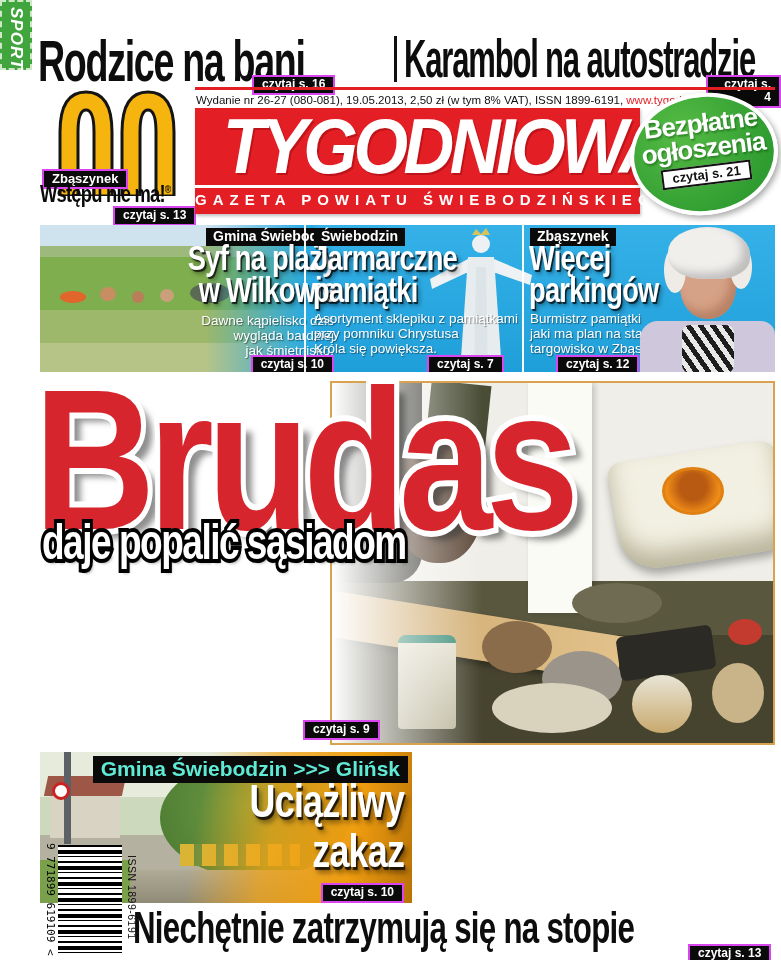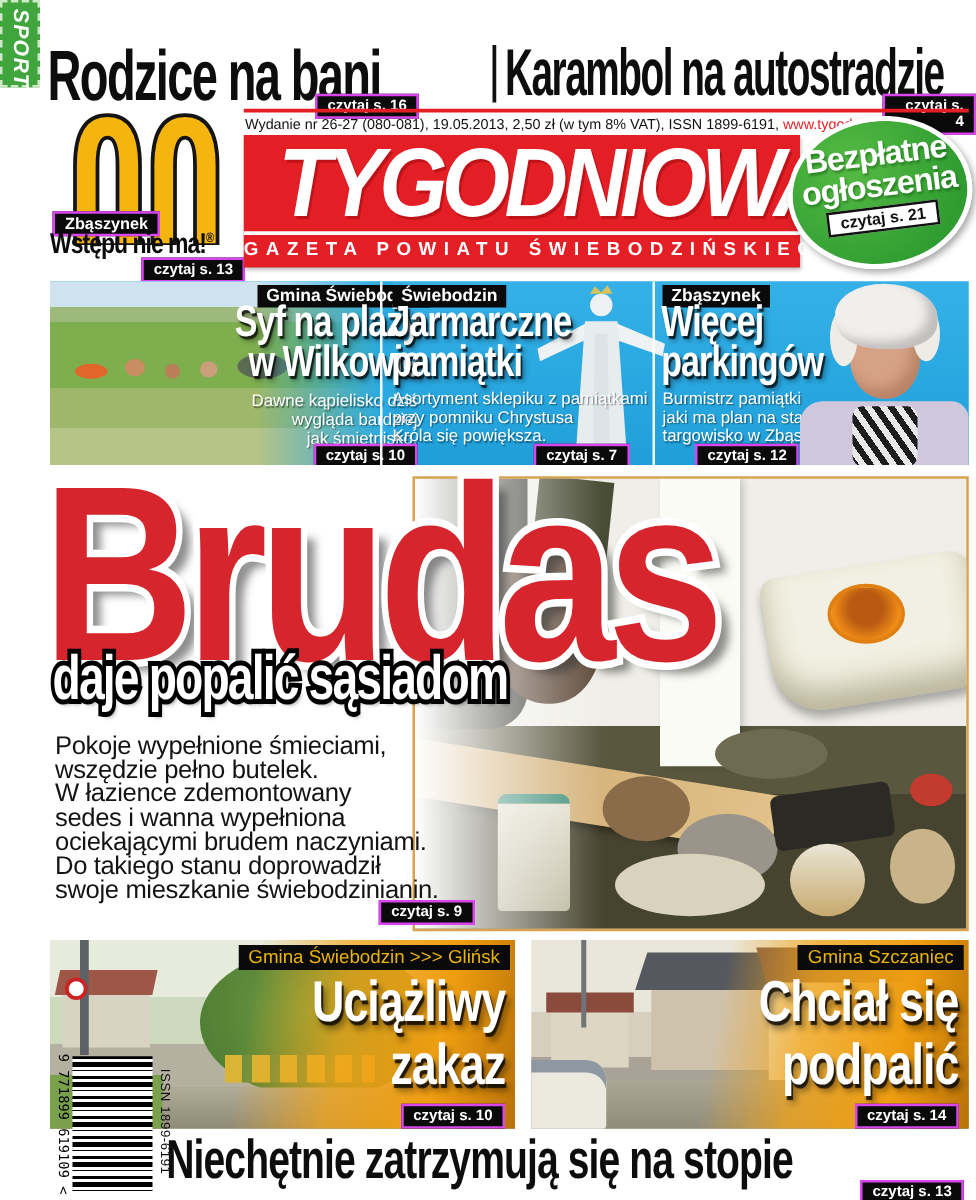--- a/index.html
+++ b/index.html
@@ -102,21 +102,21 @@
 
   
   .bphoto{top:752px;height:151px;overflow:hidden;position:absolute;}
   #bphoto1{left:40px;width:372px;background:linear-gradient(180deg,#e6ebdc 0 30%,#cdd9bd 30% 55%,#b4b1a0 55% 78%,#a7a494 78% 100%);}
   #bphoto2{left:425px;width:350px;background:linear-gradient(180deg,#e9e7da 0 38%,#d6cfbd 38% 62%,#a8a396 62% 100%);}
   .orange1{position:absolute;right:0;top:0;width:68%;height:100%;
      background:linear-gradient(100deg,rgba(243,164,21,0) 0 18%,rgba(243,164,21,.75) 45%,#ef9d10 75%,#b87207 100%);}
   .bz-title{position:absolute;color:#fff;font-weight:bold;font-size:46px;line-height:50px;letter-spacing:-1px;
      transform:scaleX(.78);transform-origin:100% 0;text-align:right;
      text-shadow:2px 3px 1px rgba(0,0,0,.8),5px 6px 6px rgba(0,0,0,.4);}
-  .btag{position:absolute;background:#0a0a0a;color:#eab308;font-weight:normal;font-size:15px;padding:1px 8px 2px;}
+  .btag{position:absolute;background:#0a0a0a;color:#5eead4;font-weight:bold;font-size:21px;padding:1px 8px 2px;}
 
   
   #footHead{left:133px;top:903px;font-weight:bold;font-size:44px;letter-spacing:-1px;color:#0d0d0d;
      transform:scaleX(.71);transform-origin:0 0;}
   #foot-read{left:688px;top:944px;}
 
   
   #barcode{left:44px;top:843px;width:96px;height:114px;}
   #barcode .digits{position:absolute;left:0;top:0;writing-mode:vertical-rl;
      font-family:"DejaVu Sans Mono",monospace;font-size:11px;color:#000;letter-spacing:0px;height:114px;}
@@ -238,61 +238,38 @@
     <div class="abs blob" style="left:396px;top:236px;width:34px;height:26px;background:#c23b2e;"></div>
     <div class="abs blob" style="left:160px;top:300px;width:120px;height:50px;background:#d9d2bd;"></div>
     <div class="abs blob" style="left:240px;top:200px;width:90px;height:40px;background:#6f6a52;"></div>
     <div class="fade"></div>
   </div>
 
   <div class="abs brudas stroke-back nw">Brudas</div>
   <div class="abs brudas front nw">Brudas</div>
   <div class="abs subhead sub-back nw">daje popalić sąsiadom</div>
   <div class="abs subhead front nw">daje popalić sąsiadom</div>
-  <div class="abs pre" id="mainbody">Pokoje wypełnione śmieciami,
-wszędzie pełno butelek.
-W łazience zdemontowany
-sedes i wanna wypełniona
-ociekającymi brudem naczyniami.
-Do takiego stanu doprowadził
-swoje mieszkanie świebodzinianin.</div>
   <span class="abs badge" id="main-read">czytaj s. 9</span>
 
   <div class="bphoto" id="bphoto1">
     <div class="abs blob" style="left:120px;top:6px;width:190px;height:120px;background:radial-gradient(circle at 45% 40%,#6f9c44,#4e7c33 75%);"></div>
     <div class="abs" style="left:10px;top:40px;width:70px;height:46px;background:#d9d3c4;"></div>
     <div class="abs" style="left:6px;top:24px;width:78px;height:20px;background:#9e5747;transform:skewX(-12deg);"></div>
     <div class="abs" style="left:24px;top:0;width:7px;height:92px;background:#5c6166;"></div>
     <div class="abs blob" style="left:12px;top:30px;width:18px;height:18px;background:#fff;border:3px solid #c22;box-sizing:border-box;"></div>
     <div class="abs" style="left:140px;top:92px;width:120px;height:22px;background:repeating-linear-gradient(90deg,#d9b435 0 14px,#6e8f3f 14px 22px);"></div>
     <div class="abs" style="left:0;top:118px;width:100%;height:33px;background:linear-gradient(180deg,#b0ab97,#8f8b77);"></div>
     <div class="abs" style="left:0;top:108px;width:90px;height:43px;background:#7ba04b;"></div>
     <div class="orange1"></div>
     <span class="btag" style="right:4px;top:4px;">Gmina Świebodzin &gt;&gt;&gt; Glińsk</span>
     <div class="bz-title pre" style="right:8px;top:24px;">Uciążliwy
 zakaz</div>
     <span class="badge" style="position:absolute;right:8px;top:131px;">czytaj s. 10</span>
   </div>
 
-  <div class="bphoto" id="bphoto2">
-    <div class="abs" style="left:96px;top:34px;width:96px;height:70px;background:#cfc2ad;"></div>
-    <div class="abs" style="left:88px;top:10px;width:112px;height:30px;background:#55585e;transform:skewX(-18deg);"></div>
-    <div class="abs" style="left:190px;top:28px;width:110px;height:84px;background:#e9e2cc;"></div>
-    <div class="abs" style="left:184px;top:6px;width:124px;height:28px;background:#7a5a4a;transform:skewX(16deg);"></div>
-    <div class="abs" style="left:16px;top:56px;width:62px;height:46px;background:#ddd6c2;"></div>
-    <div class="abs" style="left:12px;top:42px;width:70px;height:16px;background:#8a4a3c;"></div>
-    <div class="abs" style="left:40px;top:0;width:4px;height:70px;background:#707478;"></div>
-    <div class="abs" style="left:0;top:112px;width:100%;height:39px;background:linear-gradient(180deg,#aba695,#908c7b);"></div>
-    <div class="abs" style="left:-18px;top:96px;width:78px;height:56px;background:#eceadf;border-radius:10px 16px 4px 4px;box-shadow:inset 0 10px 0 #8f98a2;"></div>
-    <div class="orange1"></div>
-    <span class="btag" style="right:4px;top:4px;">Gmina Szczaniec</span>
-    <div class="bz-title pre" style="right:8px;top:24px;">Chciał się
-podpalić</div>
-    <span class="badge" style="position:absolute;right:8px;top:131px;">czytaj s. 14</span>
-  </div>
 
   <div class="abs nw" id="footHead">Niechętnie zatrzymują się na stopie</div>
   <span class="abs badge" id="foot-read">czytaj s. 13</span>
 
   <div class="abs" id="barcode">
     <div class="digits">9 771899 619109 &lt;</div>
     <div class="bars"></div>
   </div>
   <div class="abs" id="issn">ISSN 1899-6191</div>
 

